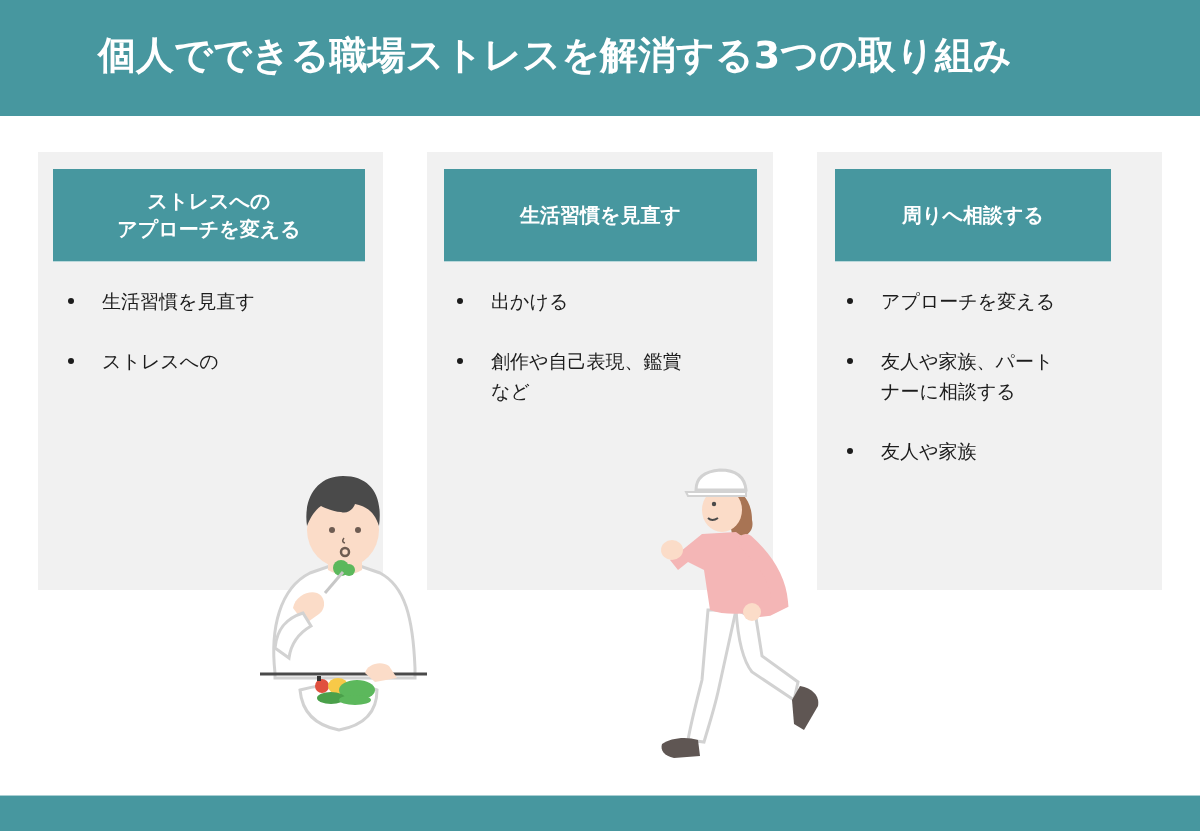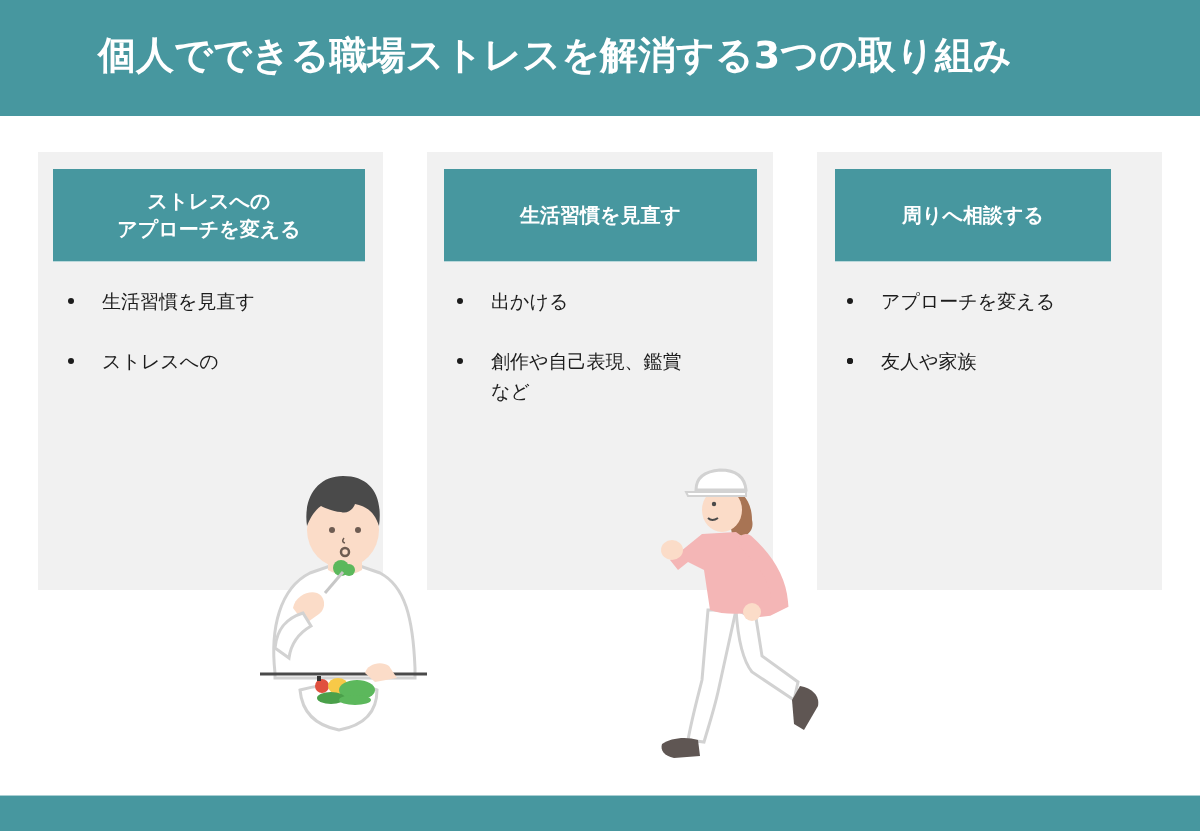--- a/index.html
+++ b/index.html
@@ -72,21 +72,22 @@
 など</span></li>
   </ul>
 </section>
 
 <section class="panel" style="left:817px; width:345px;">
   <div class="panel-header" style="left:18px; width:276px;">
     <span>周りへ相談する</span>
   </div>
   <ul class="bullets" style="left:16px; width:320px;">
     <li class="bullet-item"><i class="bullet-dot"></i><span>アプローチを変える</span></li>
-    <li class="bullet-item"><i class="bullet-dot"></i></li>
+    <li class="bullet-item"><i class="bullet-dot"></i><span>友人や家族、パート
+ナーに相談する</span></li>
     <li class="bullet-item"><i class="bullet-dot"></i><span>友人や家族</span></li>
   </ul>
 </section>
 
 <svg class="illustration" style="left:255px; top:468px;" width="180" height="272" viewBox="0 0 180 272">
 
   <path d="M20 205 C15 160 25 120 55 105 L75 98 L105 98 L125 105 C150 118 158 150 160 200 L160 210 L20 210 Z" fill="#ffffff" stroke="#d2d2d2" stroke-width="3"></path>
 
   <path d="M73 88 L73 102 Q90 112 107 102 L107 88 Z" fill="#fbdcc8"></path>
 

